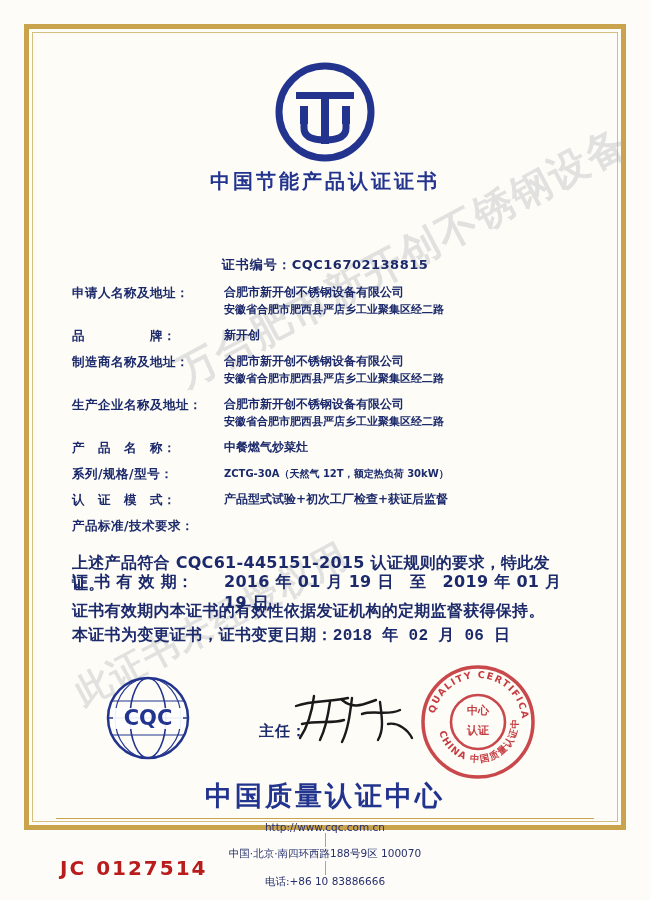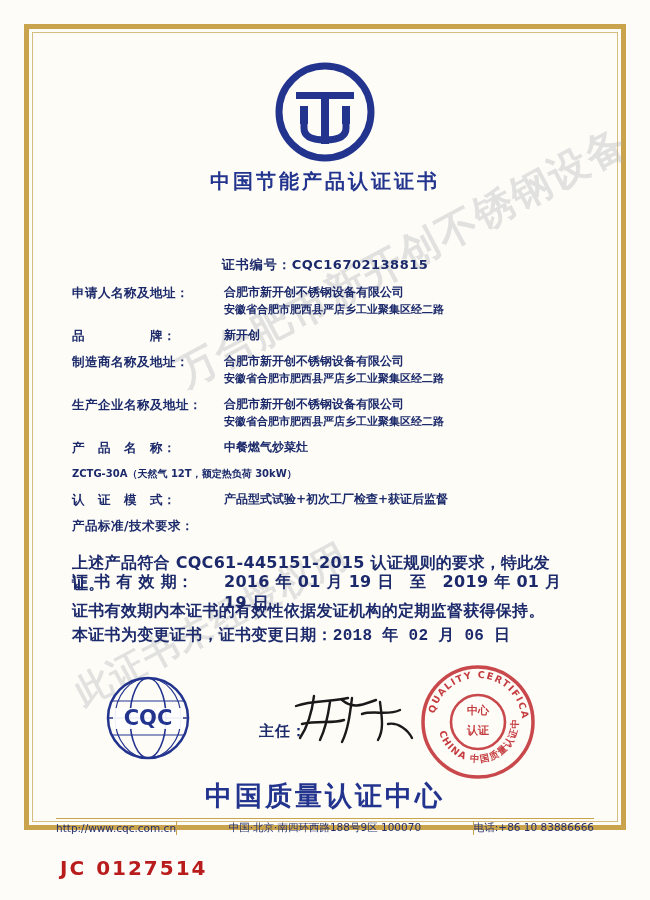--- a/index.html
+++ b/index.html
@@ -211,20 +211,21 @@
     position: absolute;
     left: 56px;
     right: 56px;
     top: 821px;
     display: flex;
     align-items: center;
     justify-content: space-between;
     font-size: 10.5px;
     color: #27306d;
     font-family: "DejaVu Sans", sans-serif;
+    flex-direction: column;
   }
   .bottom-bar .addr { flex: 1; text-align: center; }
   .bottom-bar .sep {
     width: 1px;
     height: 14px;
     background: #c9a44c;
   }
   .bottom-bar .url, .bottom-bar .tel { white-space: nowrap; }
 
   
@@ -305,20 +306,21 @@
     </div>
 
     <div class="row">
       <div class="lbl">产　品　名　称：</div>
       <div class="val">
         <span>中餐燃气炒菜灶</span>
       </div>
     </div>
 
     <div class="row">
+      <div class="lbl">系列/规格/型号：</div>
       <div class="val">
         <span class="small">ZCTG-30A（天然气 12T，额定热负荷 30kW）</span>
       </div>
     </div>
 
     <div class="row">
       <div class="lbl">认　证　模　式：</div>
       <div class="val">
         <span>产品型式试验+初次工厂检查+获证后监督</span>
       </div>

